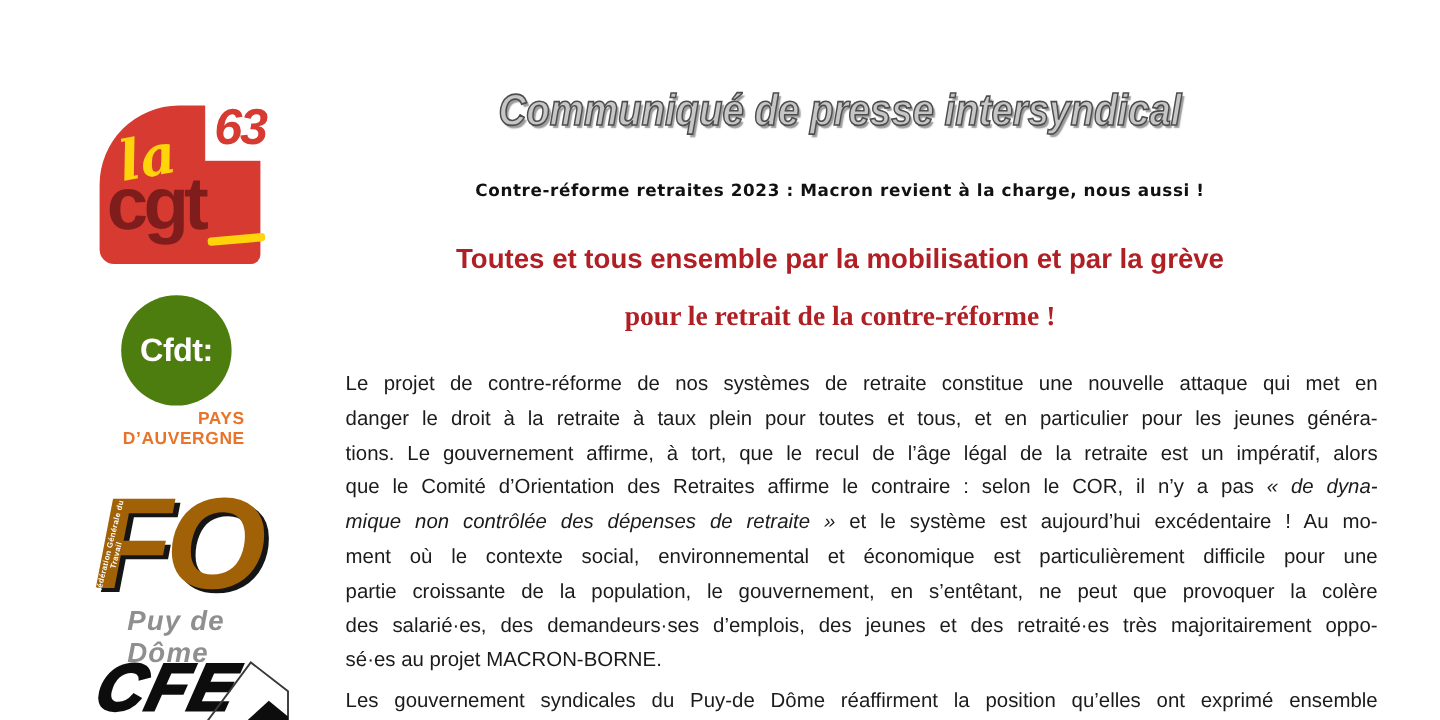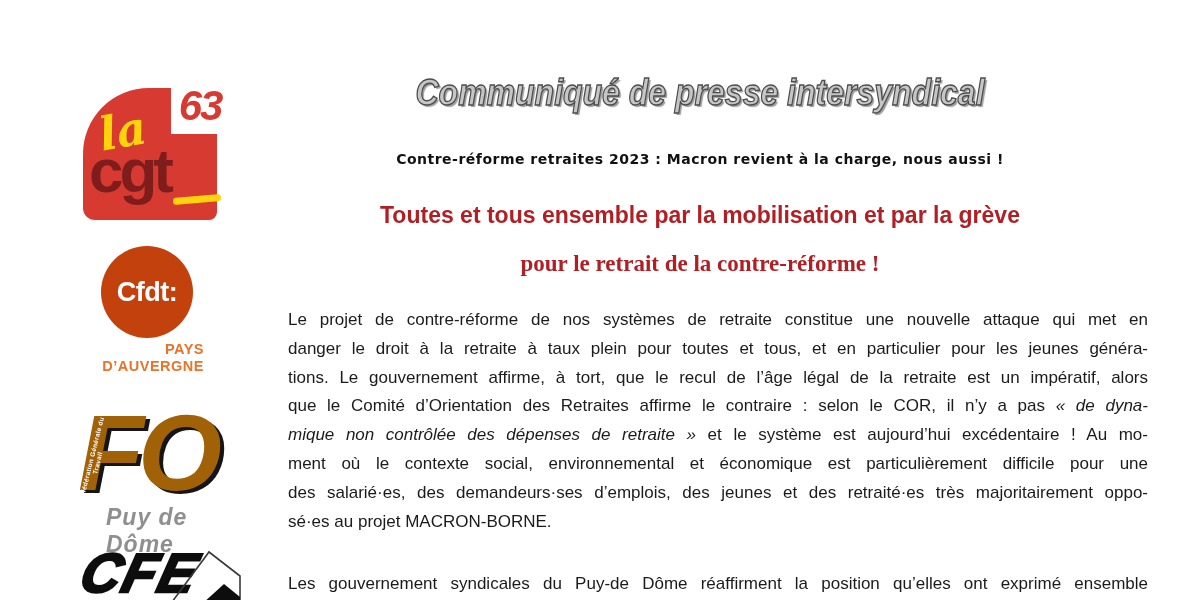--- a/index.html
+++ b/index.html
@@ -65,21 +65,21 @@
     background:#ffd40b; transform:rotate(-5deg); border-radius:3px;
   }
   #logo-cgt .acronym {
     position:absolute; left:14px; top:62px;
     font-weight:bold; font-size:62px; letter-spacing:-4px; color:#7f1d1d; line-height:1;
   }
   
   #logo-cfdt { left:98px; top:243px; width:110px; height:140px; }
   #logo-cfdt .circle {
     position:absolute; left:3px; top:3px; width:92px; height:92px;
-    background:#c2410c; border-radius:50%;
+    background:#4d7c0f; border-radius:50%;
     display:flex; align-items:center; justify-content:center;
   }
   #logo-cfdt .name { font-weight:bold; font-size:27px; color:#fff; letter-spacing:-0.5px; }
   #logo-cfdt .region {
     position:absolute; top:98px; left:-6px; width:112px; text-align:right;
     font-weight:bold; font-size:14.5px; line-height:17px; color:#e7742a; letter-spacing:0.5px;
   }
   
   #logo-fo { left:70px; top:400px; width:170px; height:140px; }
   #logo-fo .acronym {
@@ -156,20 +156,21 @@
 
   <div class="center-col headline-red headline-red2">pour le retrait de la contre-réforme !</div>
 
   <div class="paragraph" id="paragraph1">
       <div class="body-line"><span>Le projet de contre-réforme de nos systèmes de retraite constitue une nouvelle attaque qui met en</span></div>
       <div class="body-line"><span>danger le droit à la retraite à taux plein pour toutes et tous, et en particulier pour les jeunes généra-</span></div>
       <div class="body-line"><span>tions. Le gouvernement affirme, à tort, que le recul de l’âge légal de la retraite est un impératif, alors</span></div>
       <div class="body-line"><span>que le Comité d’Orientation des Retraites affirme le contraire : selon le COR, il n’y a pas </span><span class="italic">« de dyna-</span></div>
       <div class="body-line"><span class="italic">mique non contrôlée des dépenses de retraite »</span><span> et le système est aujourd’hui excédentaire ! Au mo-</span></div>
       <div class="body-line"><span>ment où le contexte social, environnemental et économique est particulièrement difficile pour une</span></div>
+      <div class="body-line"><span>partie croissante de la population, le gouvernement, en s’entêtant, ne peut que provoquer la colère</span></div>
       <div class="body-line"><span>des salarié·es, des demandeurs·ses d’emplois, des jeunes et des retraité·es très majoritairement oppo-</span></div>
       <div class="body-line last-line"><span>sé·es au projet MACRON-BORNE.</span></div>
     </div>
   <div class="paragraph" id="paragraph2">
       <div class="body-line"><span>Les gouvernement syndicales du Puy-de Dôme réaffirment la position qu’elles ont exprimé ensemble</span></div>
     </div>
 
 </div>
 
 </body></html>

